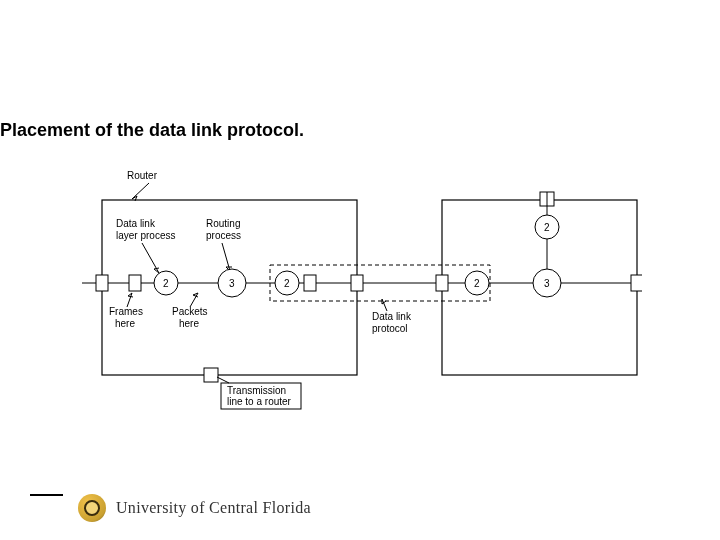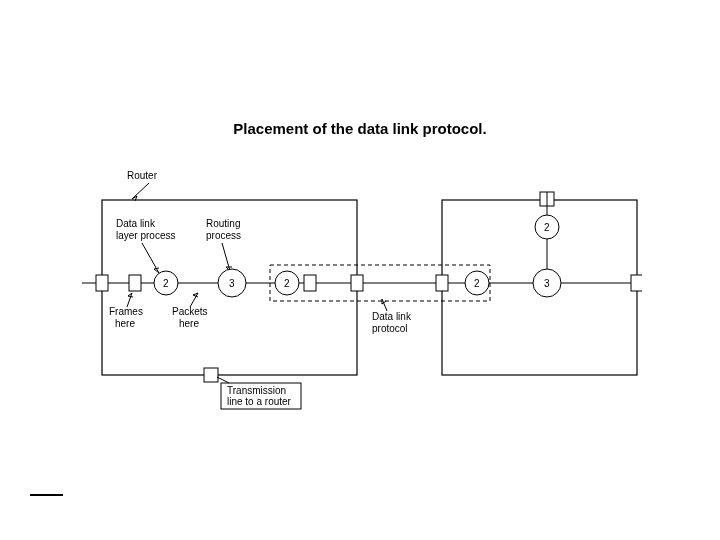--- a/index.html
+++ b/index.html
@@ -1,19 +1,19 @@
 <!DOCTYPE html>
 <html><head>
 <meta charset="utf-8">
 <style>
   * { margin: 0; padding: 0; box-sizing: border-box; }
   body { width: 720px; height: 540px; font-family: Arial, sans-serif; position: relative; background: #fff; }
   .slide { width: 100%; height: 100%; position: relative; }
   .title { font-size: 25px; font-weight: bold; color: #003399; position: absolute; top: 40px; left: 56px; letter-spacing: 0.5px; font-family: "Arial Black", Arial, sans-serif; }
-  .subtitle { position: absolute; top: 120px; width: 100%; text-align: center; font-size: 15px; font-weight: bold; color: #000; }
+  .subtitle { position: absolute; top: 120px; width: 100%; font-size: 18px; font-weight: bold; color: #000; }
   .diagram { position: absolute; top: 165px; left: 82px; width: 560px; height: 245px; }
   .diagram text { font-family: Arial, sans-serif; font-size: 10px; fill: #000; }
   .logo-area { position: absolute; bottom: 18px; left: 78px; display: flex; align-items: center; gap: 10px; }
   .seal { width: 28px; height: 28px; border-radius: 50%; background: radial-gradient(circle at 35% 30%, #f2c24a 0%, #c9a030 70%, #6b5318 100%); position: relative; display:flex; align-items:center; justify-content:center; }
   .seal::after { content: ""; width: 12px; height: 12px; border-radius:50%; border: 2px solid #3a2d0d; background: #f3d57a; }
   .uni { font-family: "Times New Roman", serif; font-size: 16px; color: #333; letter-spacing: 0.3px; }
   .side-rule { position:absolute; left:30px; top:494px; width: 33px; height:2px; background:#000; }
 </style>
 </head>
 <body>
@@ -89,13 +89,17 @@
     <line x1="147" y1="218" x2="135" y2="212" stroke="#000"></line>
 
     <text x="290" y="155">Data link</text>
     <text x="290" y="167">protocol</text>
     <line x1="305" y1="146" x2="300" y2="134" stroke="#000"></line>
     <polyline points="300,134 300,139 304,136" fill="none" stroke="#000"></polyline>
   </svg>
 
   <div class="side-rule"></div>
 
+  <div class="logo-area">
+    <div class="seal"></div>
+    <div class="uni">University of Central Florida</div>
+  </div>
 </div>
 
 </body></html>

